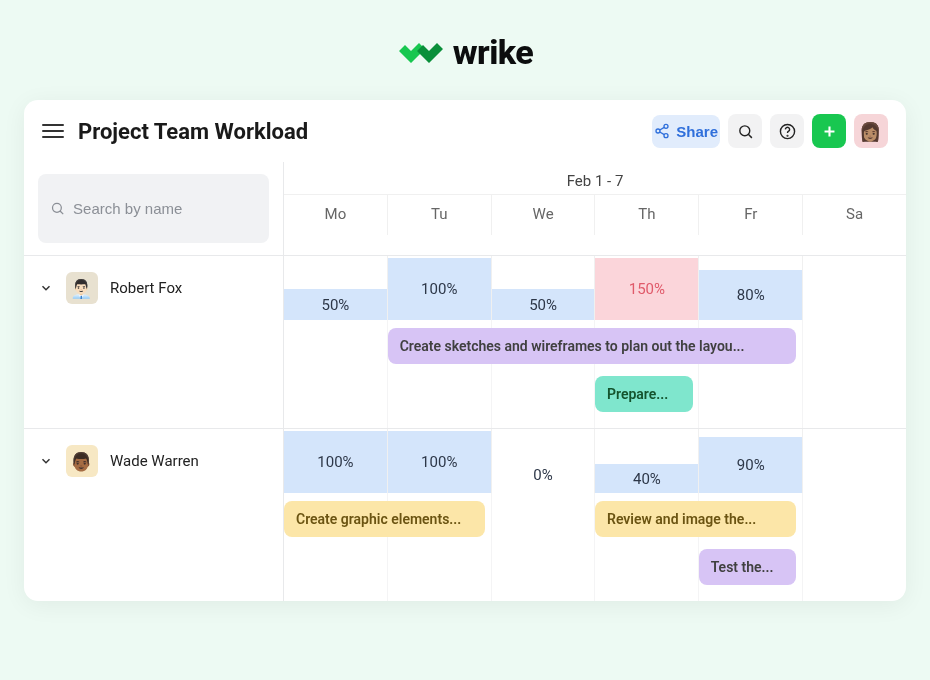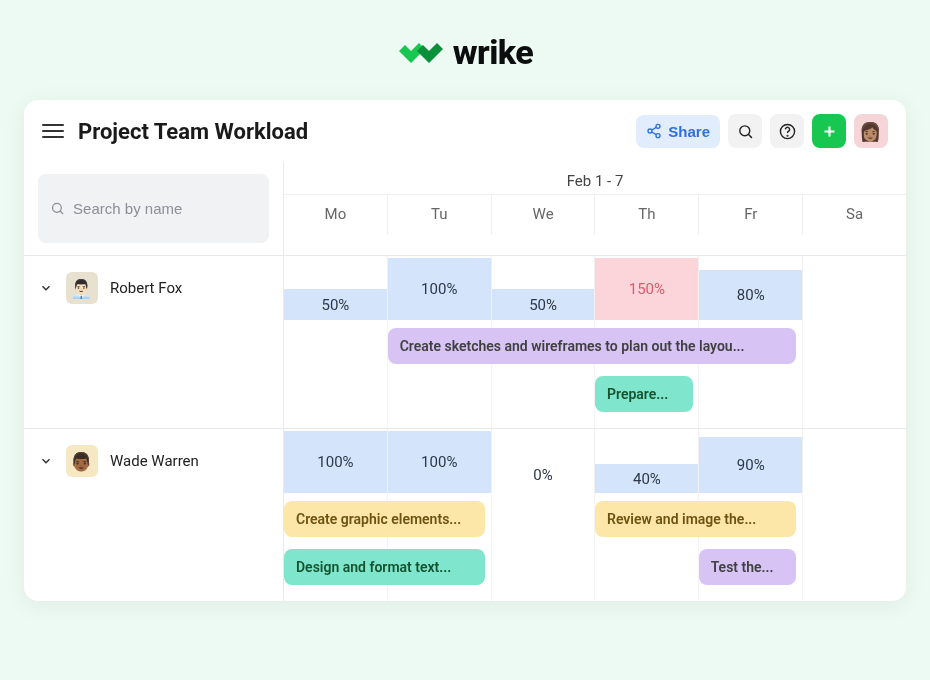--- a/index.html
+++ b/index.html
@@ -65,21 +65,21 @@
       align-items: center;
       gap: 8px;
     }
     .share-btn {
       display: flex;
       align-items: center;
       gap: 6px;
       background: #e1ecfc;
       color: #2f6fdb;
       border: none;
-      padding: 8px 10px;
+      padding: 8px 2px;
       border-radius: 8px;
       font-size: 15px;
       font-weight: 600;
       cursor: pointer;
     }
     .icon-btn {
       width: 34px;
       height: 34px;
       border-radius: 8px;
       background: #f2f2f3;
@@ -440,21 +440,20 @@
               <div class="col-line"></div>
               <div class="col-line"></div>
               <div class="col-line"></div>
               <div class="col-line"></div>
             </div>
             <div class="task-row">
               <div class="task-bar task-yellow" style="left: 0%; width: calc(33.3333% - 6px);">Create graphic elements...</div>
               <div class="task-bar task-yellow" style="left: 50%; width: calc(33.3333% - 6px);">Review and image the...</div>
             </div>
             <div class="task-row">
-              <div class="task-bar task-teal" style="left: 0%; width: calc(33.3333% - 6px);">Design and format text...</div>
               <div class="task-bar task-purple" style="left: 66.6667%; width: calc(16.6667% - 6px);">Test the...</div>
             </div>
           </div>
         </div>
       </div>
     </div>
 
 </div>
 
 </body></html>

